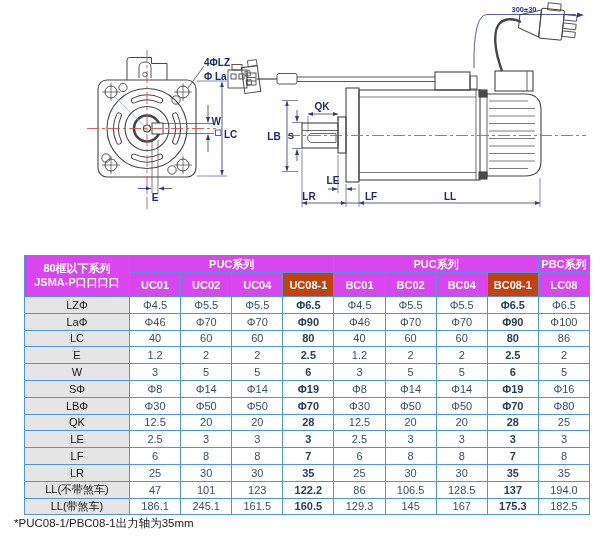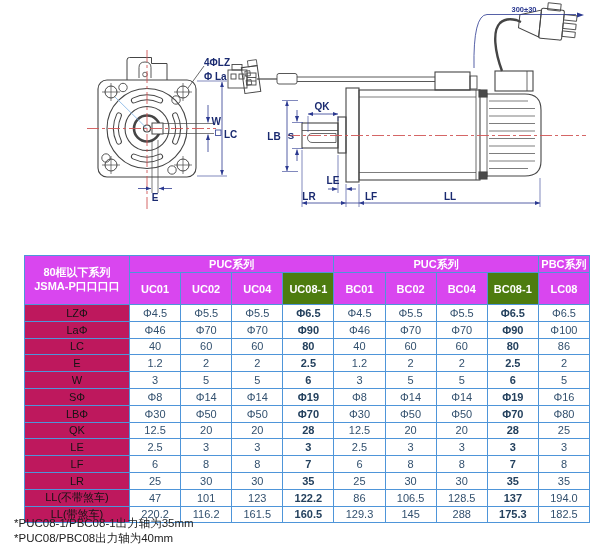--- a/index.html
+++ b/index.html
@@ -6,26 +6,26 @@
   .page{position:relative;width:600px;height:551px;background:#fff;overflow:hidden;
         font-family:"Liberation Sans",sans-serif;}
   .drawing{display:block;}
 
   
   table.spec{position:absolute;left:24px;top:255px;width:566px;border-collapse:collapse;
              table-layout:fixed;font-size:11px;}
   table.spec th,table.spec td{border:1px solid #4e95d9;text-align:center;padding:0;
              overflow:hidden;white-space:nowrap;}
   table.spec thead th{background:#d946ef;color:#fff;font-weight:bold;}
-  table.spec thead th.hlh{background:#4d7c0f;}
+  table.spec thead th.hlh{background:#c2410c;}
   table.spec thead tr.g{height:17px;}
-  table.spec thead tr.m{height:32px;}
+  table.spec thead tr.m{height:24px;}
   table.spec tbody tr{height:16.8px;}
   table.spec th.corner{width:104px;line-height:1.25;font-size:11px;}
-  table.spec tbody th{background:#be185d;color:#141414;font-weight:normal;}
+  table.spec tbody th{background:#e5e5e5;color:#141414;font-weight:normal;}
   table.spec tbody td{color:#32506e;}
   table.spec tbody td.hl{font-weight:bold;color:#24415e;}
 
   .footnotes{position:absolute;left:14px;top:516px;font-size:11.5px;line-height:14.5px;
              color:#222;}
 </style>
 </head>
 <body>
 
 <div class="page">
@@ -389,30 +389,29 @@
           <td>123</td>
           <td class="hl">122.2</td>
           <td>86</td>
           <td>106.5</td>
           <td>128.5</td>
           <td class="hl">137</td>
           <td>194.0</td>
         </tr>
         <tr>
           <th>LL(带煞车)</th>
-          <td>220.2</td>
-          <td>116.2</td>
+          <td>186.1</td>
+          <td>245.1</td>
           <td>161.5</td>
           <td class="hl">160.5</td>
           <td>129.3</td>
           <td>145</td>
-          <td>288</td>
+          <td>167</td>
           <td class="hl">175.3</td>
           <td>182.5</td>
         </tr>
       </tbody>
   </table>
 
   <div class="footnotes">
     <div>*PUC08-1/PBC08-1出力轴为35mm</div>
-    <div>*PUC08/PBC08出力轴为40mm</div>
   </div>
 </div>
 
 </body></html>

